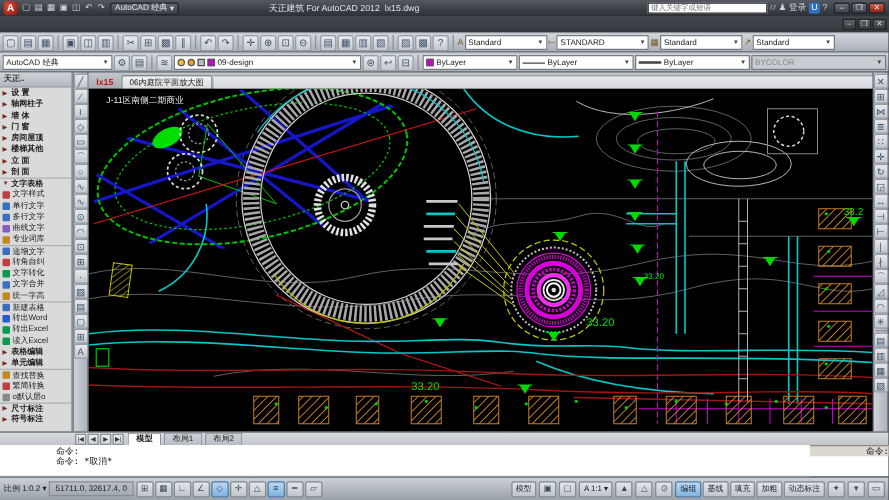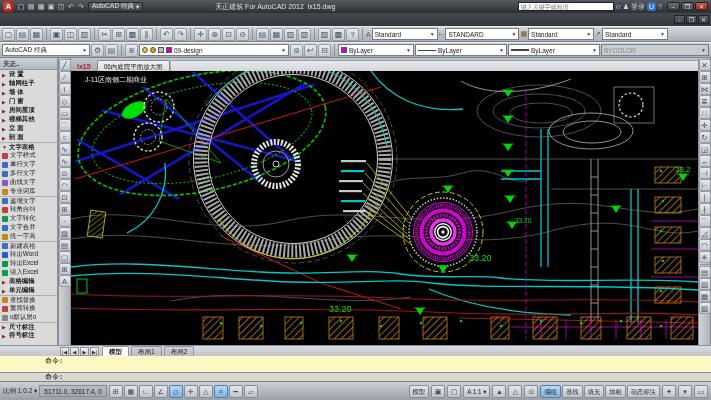--- a/index.html
+++ b/index.html
@@ -80,21 +80,21 @@
   
   .layoutrow{height:11px;background:linear-gradient(#d9dcdf,#c2c6cb);display:flex;align-items:center;
     font-size:6.5px;color:#222;border-top:1px solid #8e9399;padding-left:60px;}
   .nav{width:9px;height:9px;background:linear-gradient(#eceef0,#cdd1d6);border:1px solid #8e9399;
     font-size:5px;line-height:8px;text-align:center;color:#333;margin-right:1px;}
   .ltab{padding:0 6px;height:10px;line-height:10px;border:1px solid #8e9399;border-bottom:none;
     background:linear-gradient(#cdd1d6,#b8bdc3);margin-left:2px;border-radius:2px 2px 0 0;}
   .ltab.active{background:#fff;font-weight:bold;}
 
   
-  .cmdwin{height:25px;background:#fef9c3;border-top:1px solid #77宋7d83;display:flex;flex-direction:column;
+  .cmdwin{height:25px;background:#ffffff;border-top:1px solid #77宋7d83;display:flex;
     font-family:"DejaVu Sans Mono","Liberation Mono",monospace;font-size:7px;color:#111;}
   .cmd-hist{flex:1;padding:1px 0 0 45px;line-height:8px;border-bottom:1px solid #f2f0ea;}
   .cmd-in{height:9px;line-height:9px;padding-left:45px;border-top:1px solid #8d8a84;background:#dcd8d0;}
 
   
   .statusbar{height:19px;background:linear-gradient(#ccd1d7,#9aa1a9);border-top:1px solid #7c828a;
     display:flex;align-items:center;font-size:6.5px;color:#16202c;padding:0 3px;gap:2px;}
   .scale{font-size:6.5px;white-space:nowrap;}
   .coords{background:linear-gradient(#b9bec5,#a3a9b1);border:1px solid #868c94;padding:0 4px;height:12px;
     line-height:11px;white-space:nowrap;}
@@ -657,20 +657,21 @@
     <span id="ltabs" style="display:flex;">
         <span class="ltab active">模型</span>
         <span class="ltab">布局1</span>
         <span class="ltab">布局2</span>
       </span>
   </div>
 
   <div class="cmdwin">
     <div class="cmd-hist">
       <div>命令:</div>
+      <div>命令: *取消*</div>
     </div>
     <div class="cmd-in">命令:</div>
   </div>
 
   <div class="statusbar">
     <span class="scale">
       <span>比例 1:0.2</span> <span>▾</span>
     </span>
     <span class="coords">51711.0, 32617.4, 0</span>
     <span id="stoggles" style="display:flex;gap:1px;">

